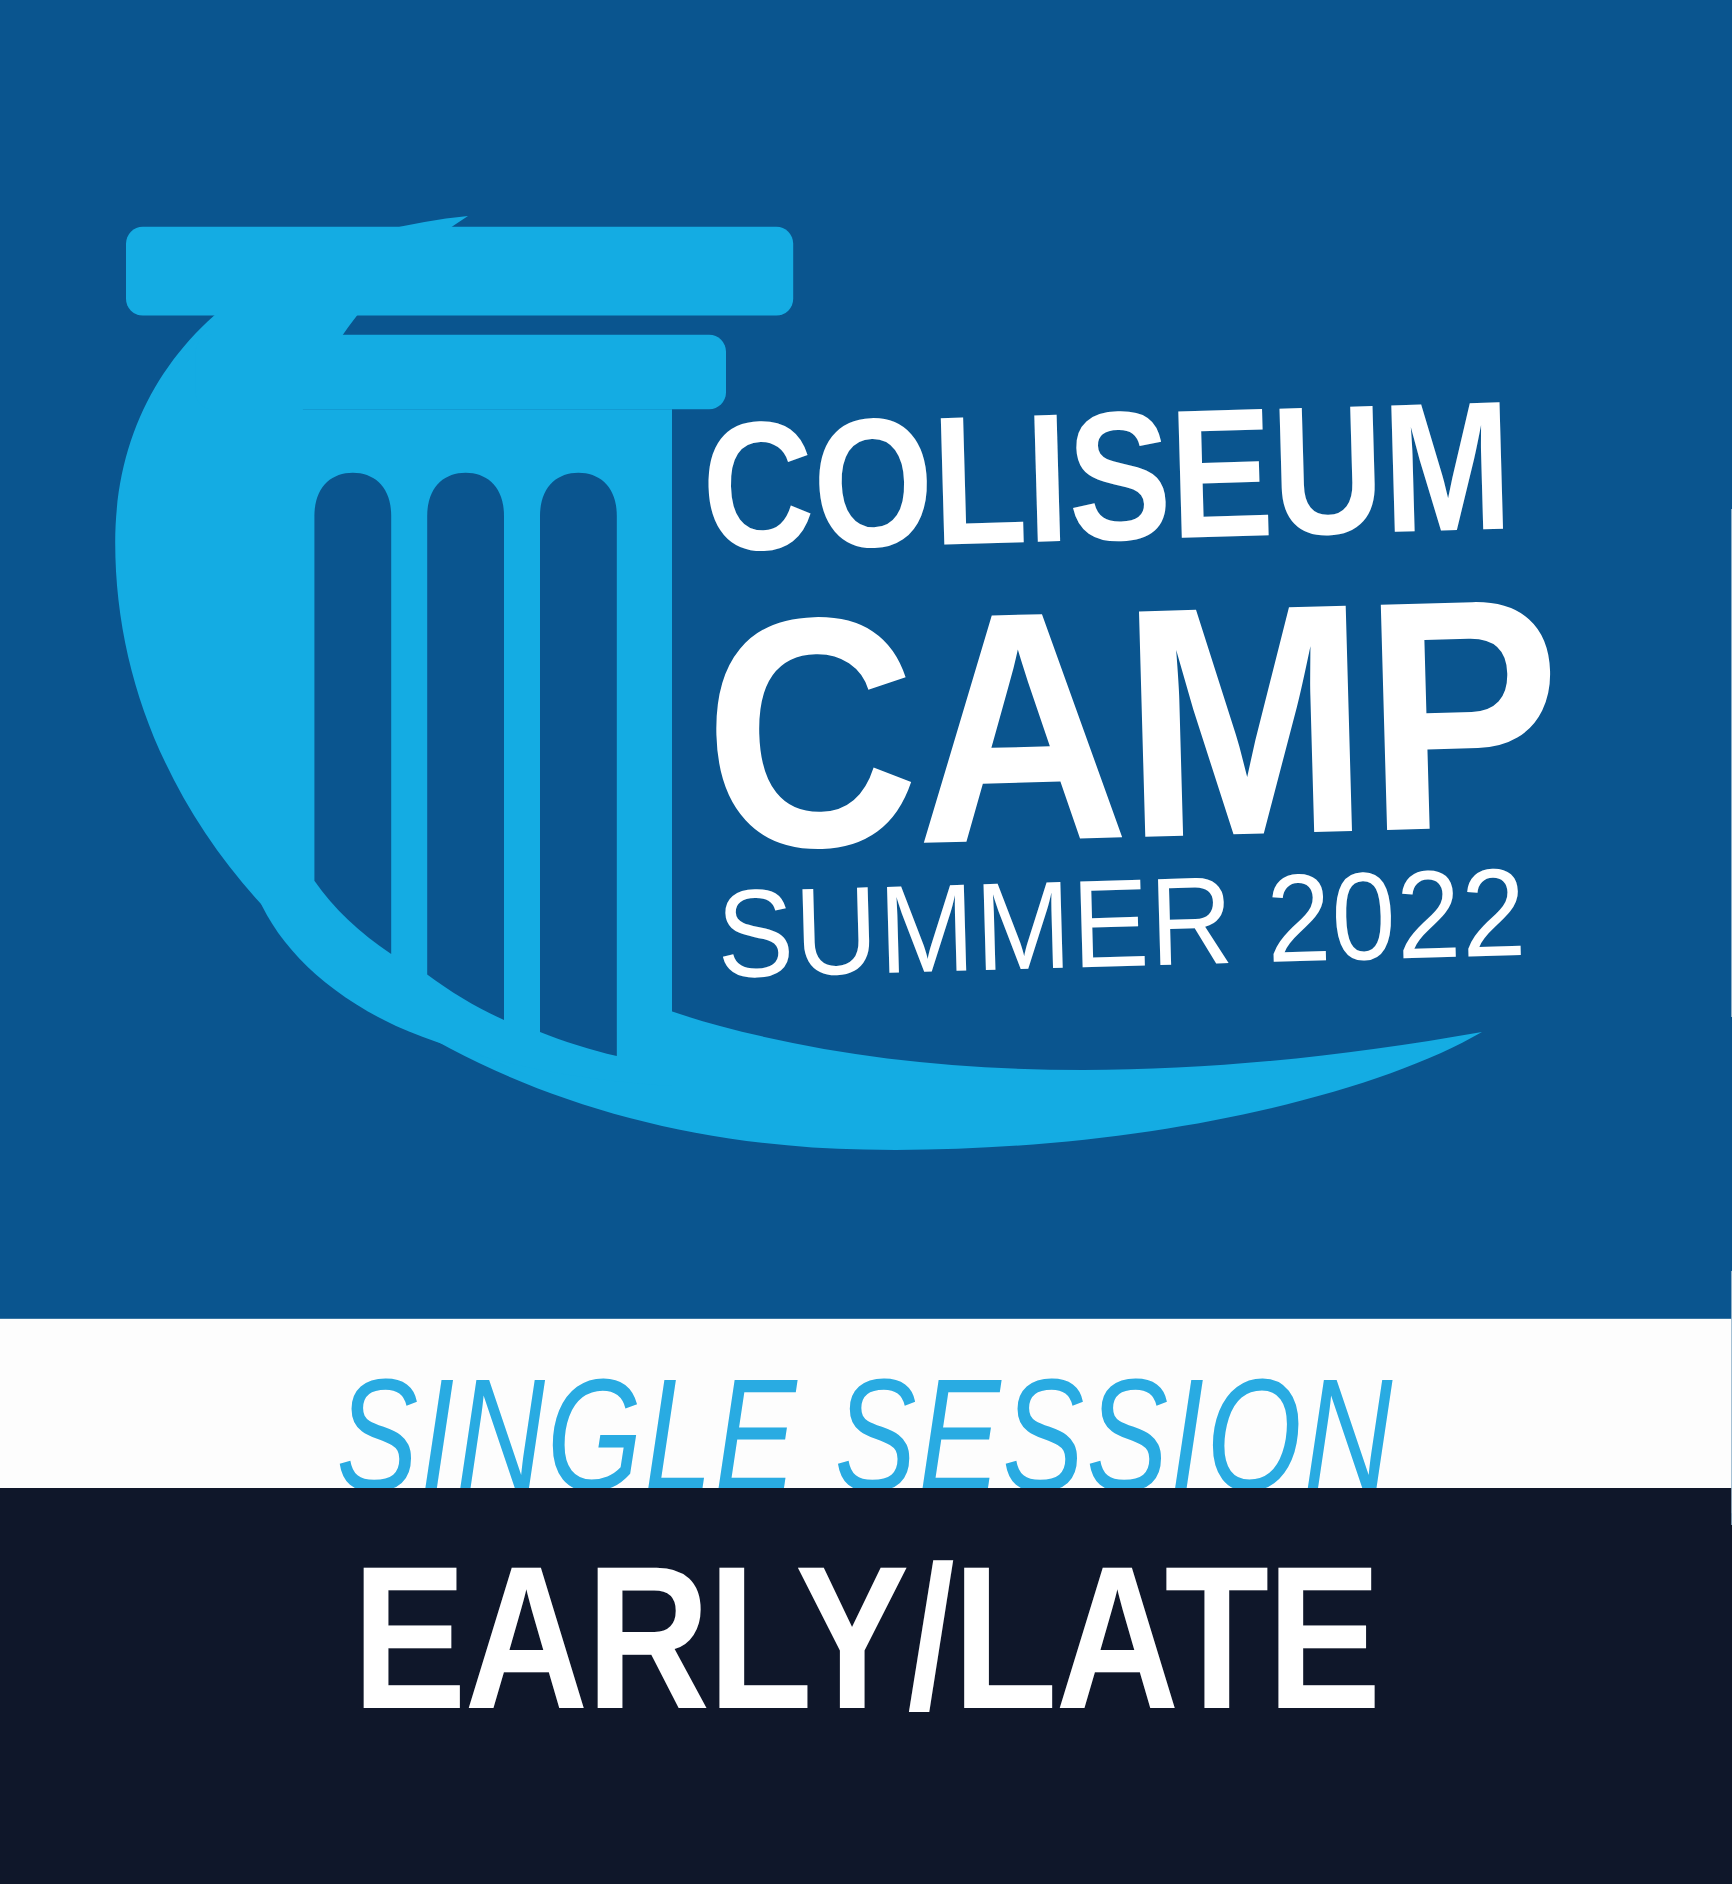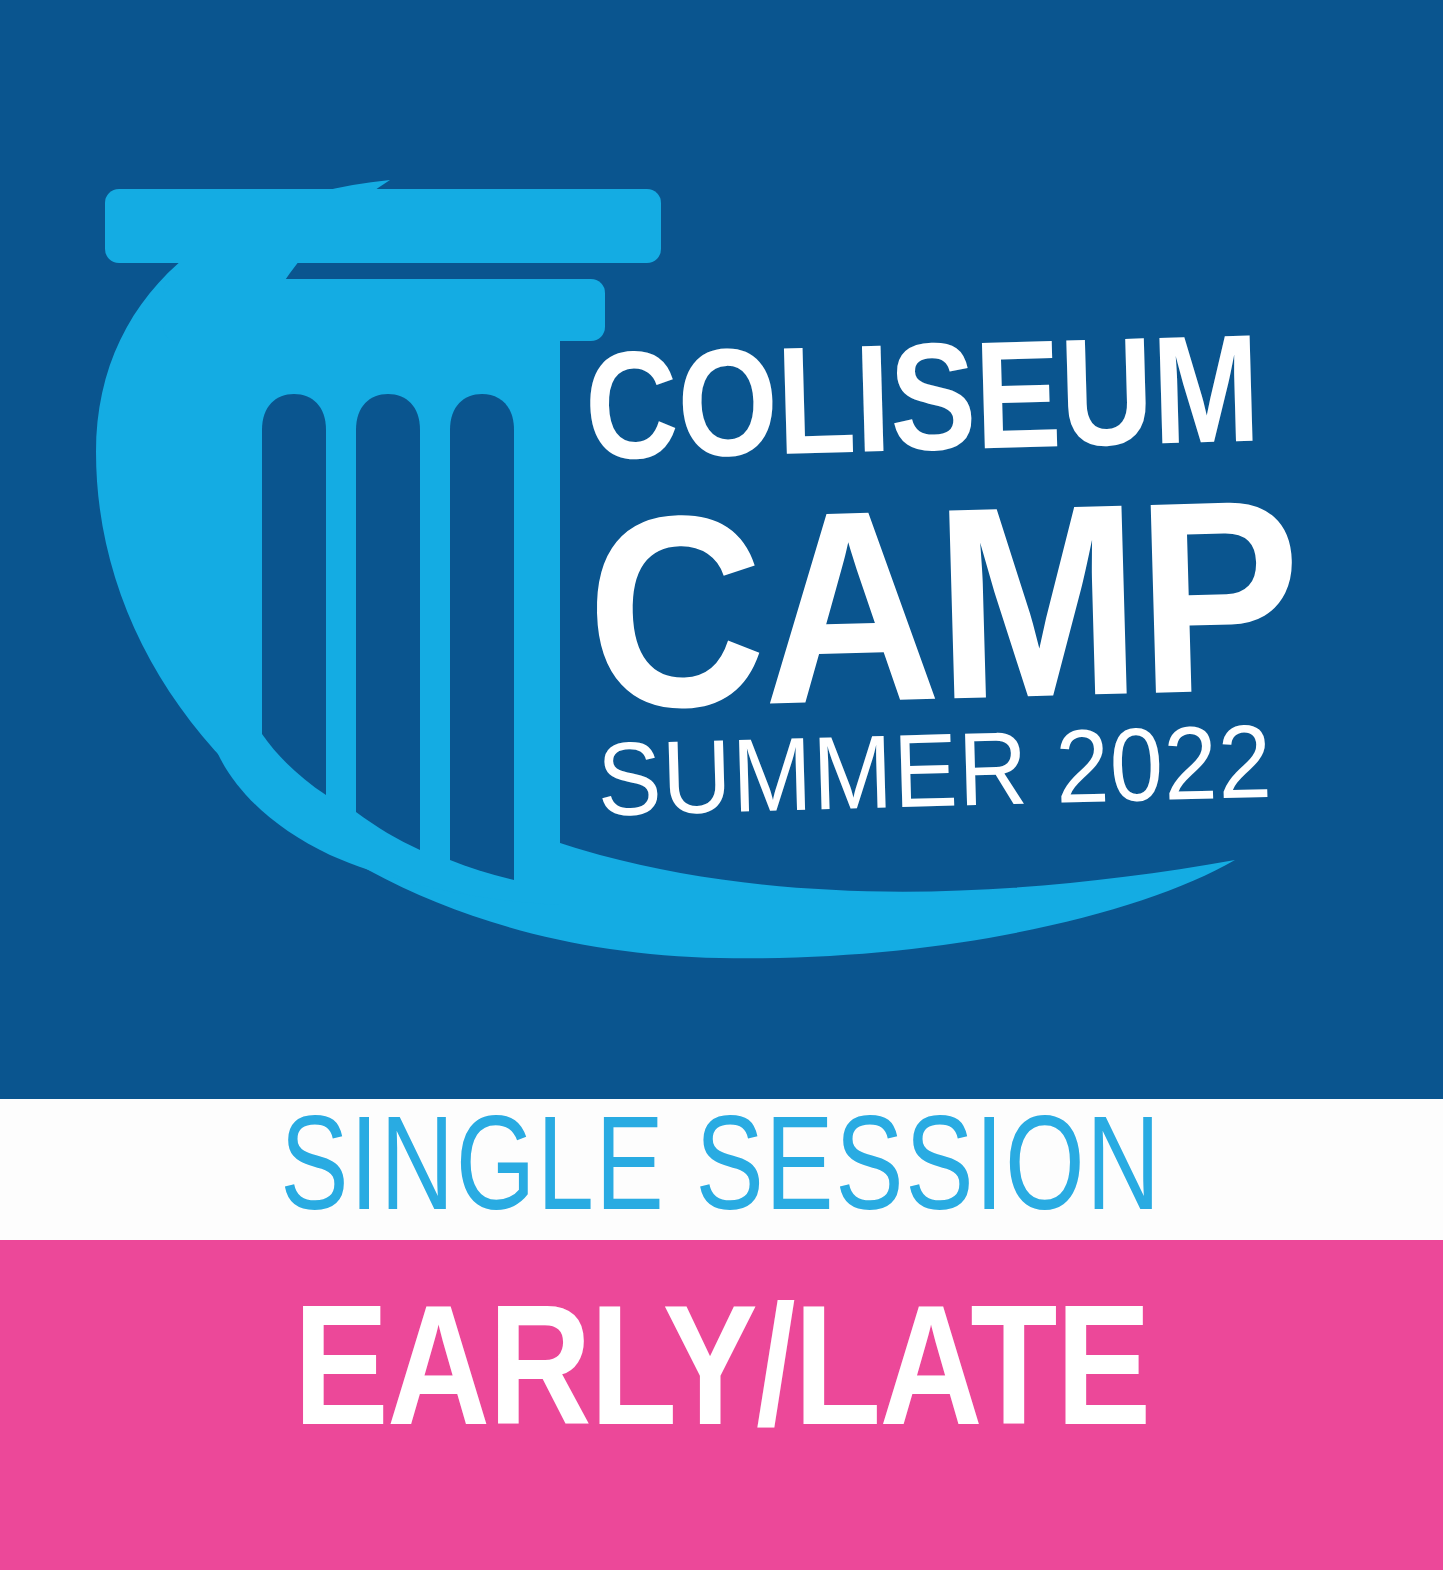--- a/index.html
+++ b/index.html
@@ -95,22 +95,23 @@
 
   
   .session-band {
     position: absolute;
     left: 0;
     top: 1099px;
     width: 1443px;
     height: 162px;
     background: #FDFDFD;
     display: flex;
-    align-items: flex-start;
+    align-items: flex-end;
     justify-content: center;
+    font-style: italic;
   }
 
   .session-label {
     color: #29ABE2;
     font-family: "Liberation Sans Narrow", "Liberation Sans", sans-serif;
     font-weight: 300;
     font-size: 128px;
     line-height: 128px;
     letter-spacing: 2px;
     white-space: nowrap;
@@ -118,21 +119,21 @@
     transform-origin: center center;
   }
 
   
   .tier-strip {
     position: absolute;
     left: 0;
     top: 1240px;
     width: 1443px;
     height: 330px;
-    background: #ec4899;
+    background: #0f172a;
   }
 
   .tier-label {
     position: absolute;
     left: 0;
     top: 40px;
     width: 1443px;
     text-align: center;
     color: #ffffff;
     font-family: "Liberation Sans Narrow", "Liberation Sans", sans-serif;

